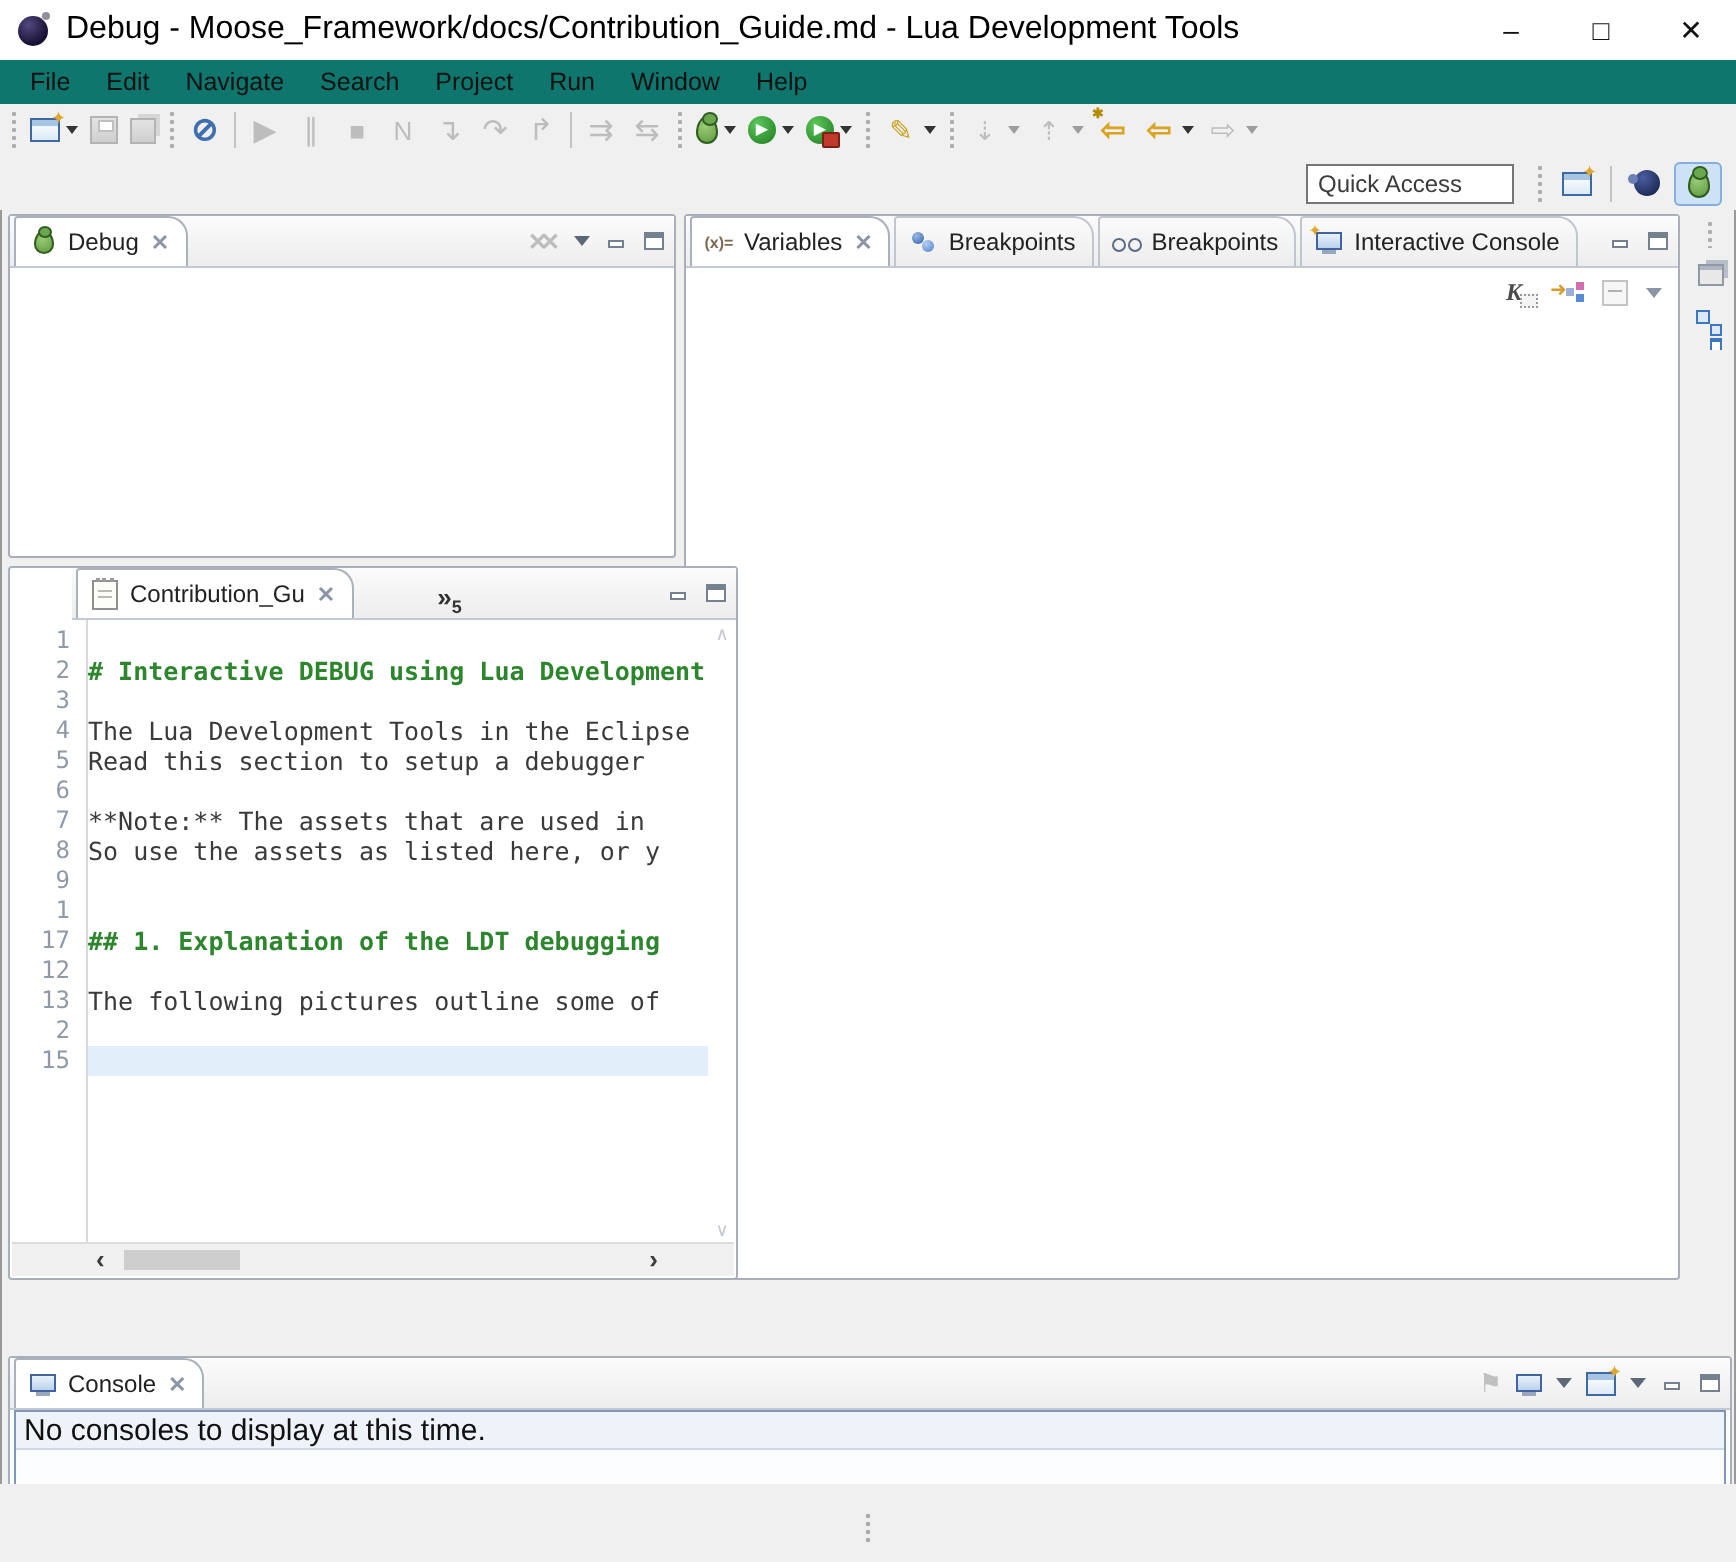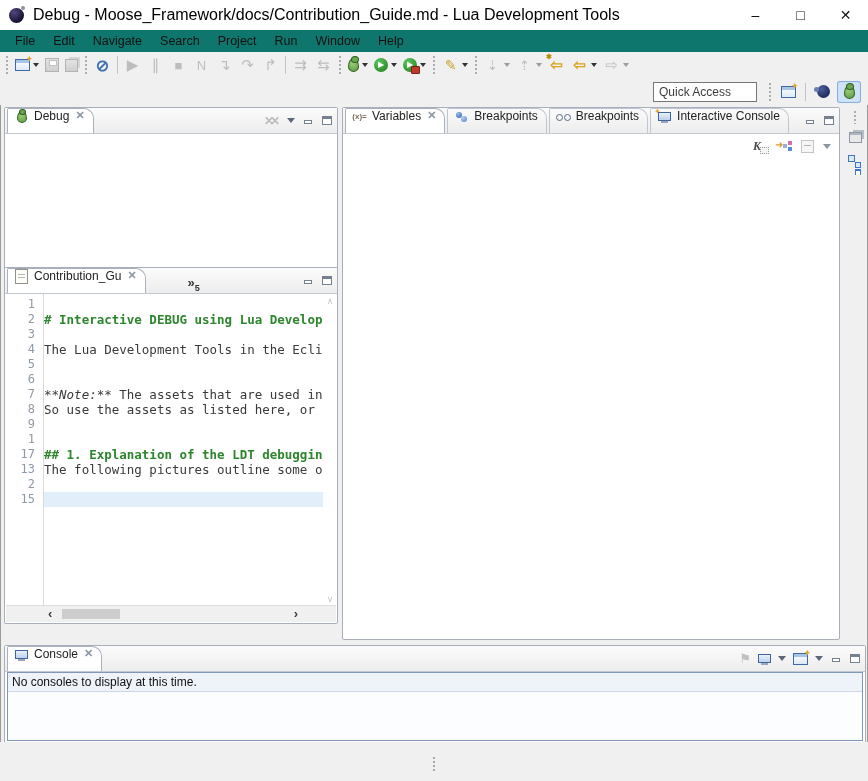--- a/index.html
+++ b/index.html
@@ -57,25 +57,25 @@
   .p-btn{display:flex;align-items:center;justify-content:center;width:24px;height:22px;margin:0 1px;border-radius:3px;position:relative;}
   .p-btn.sel{background:#cde2f7;box-shadow:inset 0 0 0 1px #86aede;}
   .p-sep{width:1px;height:18px;background:#c3c3c3;margin:0 4px;}
   .i-sphere{width:13px;height:13px;border-radius:50%;background:radial-gradient(circle at 35% 30%,#4a5e9e,#101b42);position:relative;}
   .i-sphere::after{content:"";position:absolute;left:-3px;top:2px;width:5px;height:5px;border-radius:50%;background:#6d7fb5;}
 
   
   .panel{position:absolute;background:#fff;border:1px solid #a9afba;border-radius:2px;}
   #debugPanel{left:4px;top:107px;width:332px;height:170px;}
   #rightPanel{left:342px;top:107px;width:496px;height:531px;}
-  #editorPanel{left:4px;top:267px;width:332px;height:355px;}
-  #consolePanel{left:4px;top:645px;width:860px;height:97px;}
+  #editorPanel{left:4px;top:283px;width:332px;height:355px;padding-left:31px;}
+  #consolePanel{left:4px;top:678px;width:860px;height:97px;}
 
   .phdr{height:25px;background:linear-gradient(#fbfbfb,#ededed);border-bottom:1px solid #c3c9d2;display:flex;align-items:flex-end;position:relative;}
-  .tab{display:flex;align-items:flex-start;height:24px;padding:0 8px 0 6px;font-size:12px;color:#222;position:relative;
+  .tab{display:flex;align-items:center;height:24px;padding:0 8px 0 6px;font-size:12px;color:#222;position:relative;
        border:1px solid #c0c6d0;border-bottom:none;border-radius:2px 10px 0 0;margin-left:2px;background:transparent;}
   .tab.active{background:#fff;border-color:#aab0bc;}
   .tab-close{margin-left:6px;color:#8b95a5;font-size:11px;font-weight:bold;}
   .tab-icon{margin-right:5px;display:inline-flex;align-items:center;justify-content:center;width:15px;height:15px;position:relative;}
   .hdr-actions{position:absolute;right:4px;top:0;height:25px;display:flex;align-items:center;gap:7px;}
   .btn-min{width:12px;height:11px;position:relative;}
   .btn-min::after{content:"";position:absolute;left:2px;right:2px;bottom:2px;height:2px;border:1px solid #76818f;background:#fff;}
   .btn-max{width:12px;height:11px;position:relative;}
   .btn-max::after{content:"";position:absolute;left:1px;right:1px;top:1px;bottom:1px;border:1px solid #76818f;border-top-width:3px;background:#fff;}
   .vmenu{width:0;height:0;border-left:4px solid transparent;border-right:4px solid transparent;border-top:5px solid #5c6878;}
@@ -114,35 +114,35 @@
 
   
   .ed-body{position:absolute;left:0;right:0;top:26px;bottom:17px;background:#fff;overflow:hidden;
            font-family:"DejaVu Sans Mono","Liberation Mono",monospace;font-size:12.5px;line-height:15px;color:#3a3a3a;}
   .ed-ruler{position:absolute;left:38px;top:0;bottom:0;width:1px;background:#d9d9d9;}
   .ed-rows{position:absolute;left:0;top:3px;right:14px;}
   .ed-row{display:flex;height:15px;white-space:pre;}
   .ed-num{width:30px;flex:0 0 30px;text-align:right;padding-right:9px;color:#8f9aa6;font-size:12px;}
   .ed-text{flex:1;overflow:hidden;}
   .ed-text.md-heading{color:#2d862d;font-weight:bold;}
-  .em{font-style:italic;}
+  .em{}
   .ed-row.cur .ed-text{background:#e3eefb;}
   .ed-vscroll{position:absolute;right:0;top:26px;bottom:17px;width:14px;}
   .ed-vscroll .up{position:absolute;top:2px;left:0;right:0;text-align:center;color:#c2c8d2;font-size:9px;}
   .ed-vscroll .dn{position:absolute;bottom:2px;left:0;right:0;text-align:center;color:#c2c8d2;font-size:9px;}
   .ed-hscroll{position:absolute;left:1px;right:1px;bottom:1px;height:16px;background:#f0f0f0;border-top:1px solid #dcdcdc;}
   .ed-hscroll .la{position:absolute;left:42px;top:0px;color:#3c3c3c;font-size:13px;font-weight:bold;}
   .ed-hscroll .ra{position:absolute;right:38px;top:0px;color:#3c3c3c;font-size:13px;font-weight:bold;}
   .ed-hscroll .thumb{position:absolute;left:56px;top:3px;width:58px;height:10px;background:#cdcdcd;}
   .chevron-more{margin-left:42px;font-size:13px;font-weight:bold;color:#333;}
   .chevron-more sub{font-size:9px;}
 
   
   .console-body{position:absolute;left:2px;right:2px;top:26px;bottom:2px;background:#fbfdff;border:1px solid #7f98ba;}
-  .console-msg{height:18px;background:#eef3fa;border-bottom:1px solid #cdd8e6;font-size:12px;color:#111;
+  .console-msg{height:18px;background:#eef3fa;border-bottom:1px solid #cdd8e6;font-size:15px;color:#111;
                display:flex;align-items:center;padding-left:4px;}
   .ic-pin{color:#c0c0c0;font-size:13px;}
 
   
   .fastbar{position:absolute;right:2px;top:108px;width:22px;height:530px;}
   .fb-handle{margin:2px auto 8px auto;width:4px;height:14px;
      background-image:radial-gradient(circle,#adadad 1px,transparent 1.2px);background-size:4px 4px;}
   .fb-restore{margin:4px auto 12px auto;width:11px;height:9px;border:1px solid #8f98a6;background:#e8e8e8;box-shadow:3px -3px 0 -1px #b8bec8;position:relative;}
   .fb-restore::before{content:"";position:absolute;top:0;left:0;right:0;height:2px;background:#aeb6c2;}
   .fb-outline{margin:0 auto;width:14px;height:16px;position:relative;}
@@ -362,27 +362,28 @@
         <span class="btn-max"></span>
       </span>
     </div>
     <div class="ed-body">
       <div class="ed-ruler"></div>
       <div class="ed-rows" id="edRows">
           <div class="ed-row"><span class="ed-num">1</span><span class="ed-text"></span></div>
           <div class="ed-row"><span class="ed-num">2</span><span class="ed-text md-heading"># Interactive DEBUG using Lua Development</span></div>
           <div class="ed-row"><span class="ed-num">3</span><span class="ed-text"></span></div>
           <div class="ed-row"><span class="ed-num">4</span><span class="ed-text">The Lua Development Tools in the Eclipse</span></div>
-          <div class="ed-row"><span class="ed-num">5</span></div>
+          <div class="ed-row"><span class="ed-num">5</span><span class="ed-text">Read this section to setup a debugger</span></div>
           <div class="ed-row"><span class="ed-num">6</span><span class="ed-text"></span></div>
           <div class="ed-row"><span class="ed-num">7</span><span class="ed-text"><span class="em">**Note:**</span><span> The assets that are used in</span></span></div>
           <div class="ed-row"><span class="ed-num">8</span><span class="ed-text">So use the assets as listed here, or y</span></div>
           <div class="ed-row"><span class="ed-num">9</span><span class="ed-text"></span></div>
           <div class="ed-row"><span class="ed-num">1</span><span class="ed-text"></span></div>
           <div class="ed-row"><span class="ed-num">17</span><span class="ed-text md-heading">## 1. Explanation of the LDT debugging</span></div>
+          <div class="ed-row"><span class="ed-num">12</span><span class="ed-text"></span></div>
           <div class="ed-row"><span class="ed-num">13</span><span class="ed-text">The following pictures outline some of</span></div>
           <div class="ed-row"><span class="ed-num">2</span><span class="ed-text"></span></div>
           <div class="ed-row cur"><span class="ed-num">15</span><span class="ed-text"></span></div>
         </div>
     </div>
     <div class="ed-vscroll">
       <span class="up">∧</span>
       <span class="dn">∨</span>
     </div>
     <div class="ed-hscroll">

